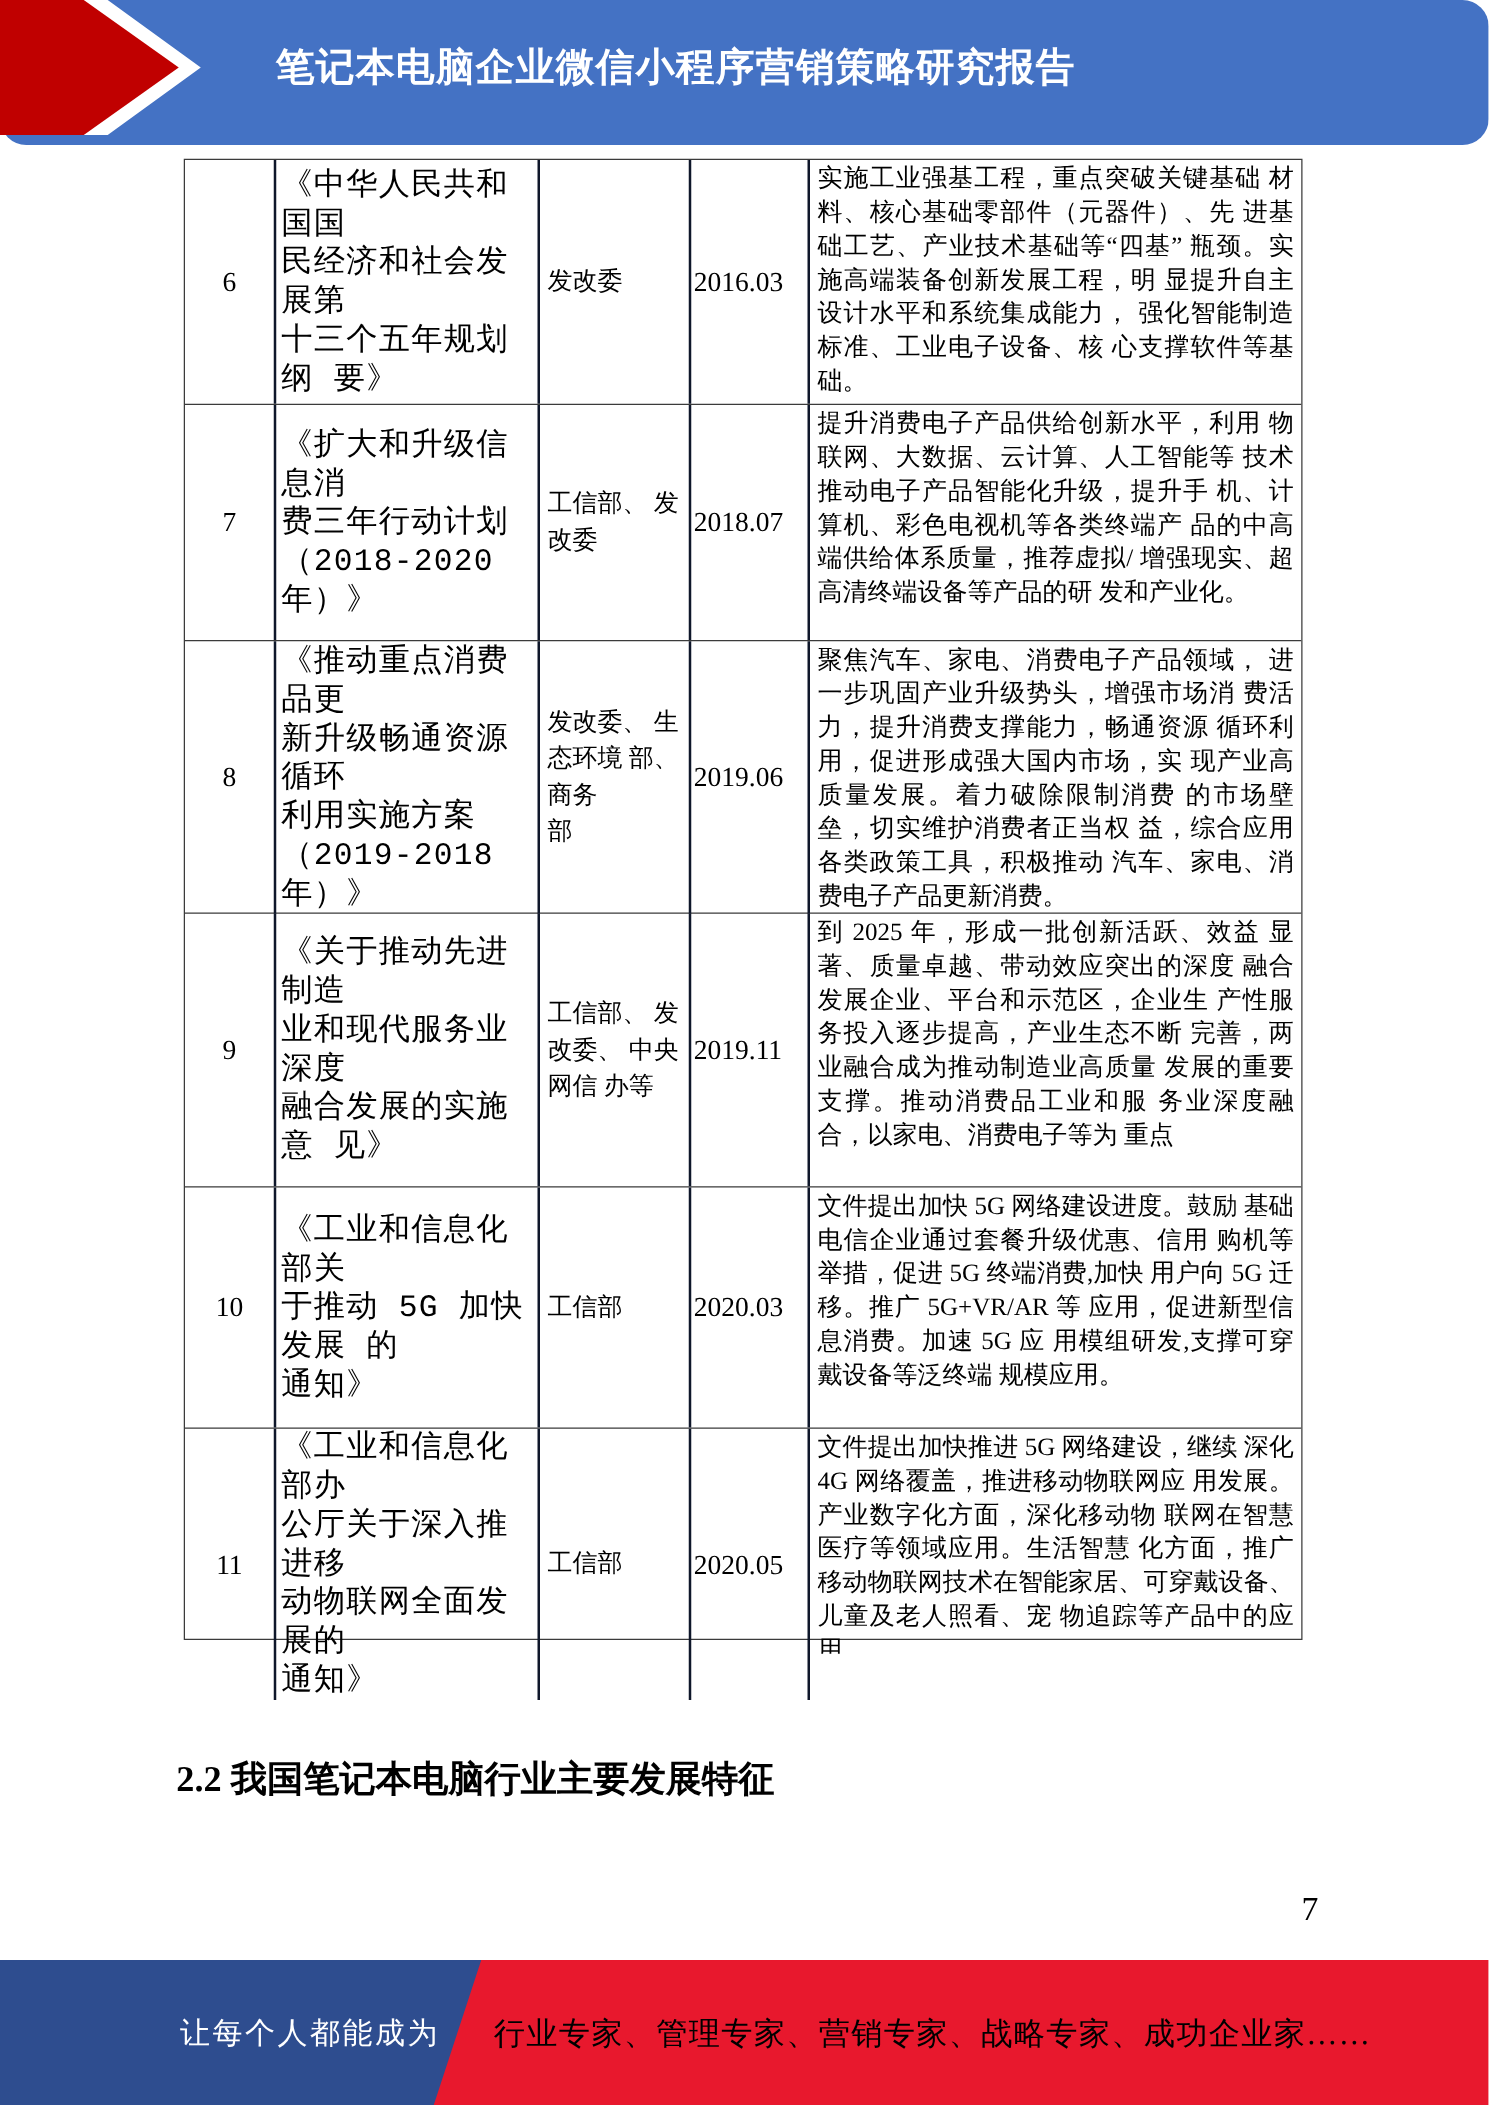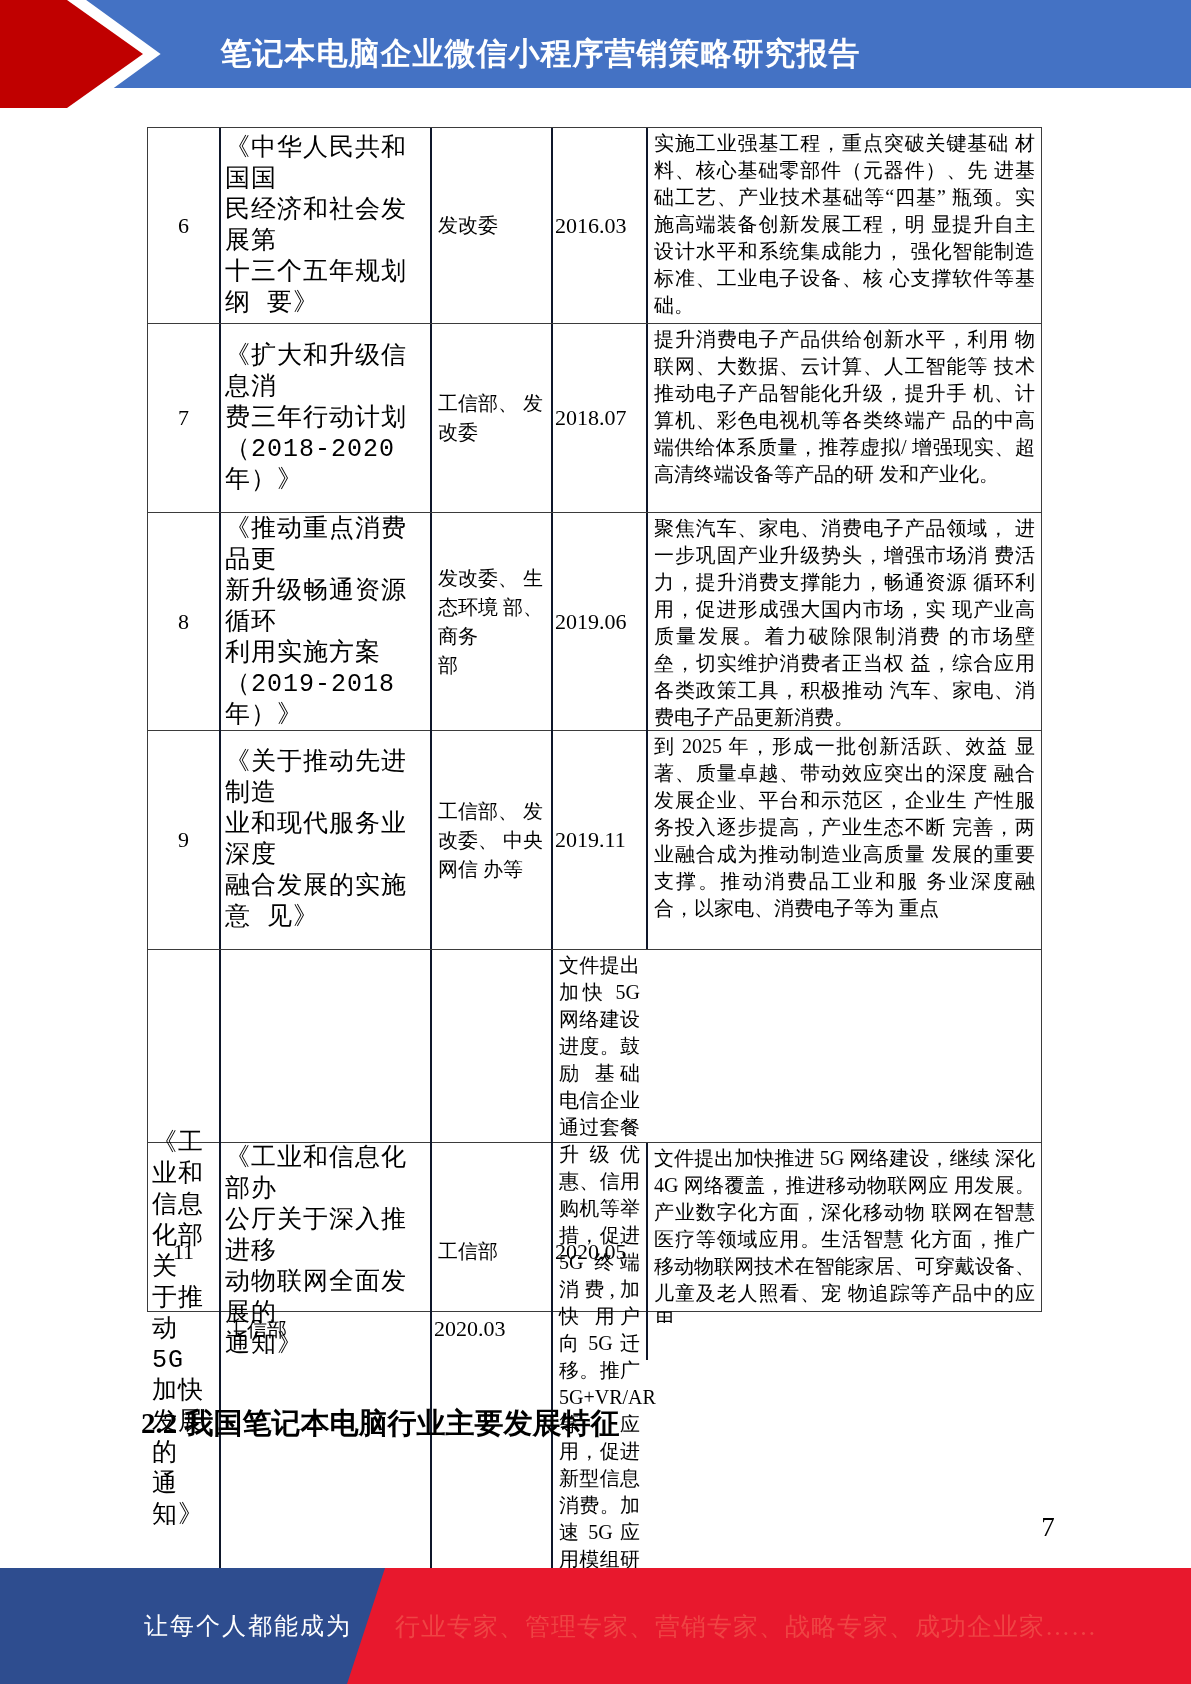--- a/index.html
+++ b/index.html
@@ -5,22 +5,23 @@
   * { margin:0; padding:0; box-sizing:border-box; }
   html,body { background:#ffffff; }
   .page {
     position:relative; width:1191px; height:1684px; margin:0 auto;
     background:#ffffff; overflow:hidden; color:#000;
     font-family:"Liberation Serif","DejaVu Serif",serif;
   }
 
   
   .banner {
-    position:absolute; left:0; top:0; width:1191px; height:88px;
+    position:absolute; left:0; top:0; width:1191px; height:116px;
     background:#4472C4;
+    border-radius:21px;
   }
   .banner-arrow { position:absolute; left:0; top:0; }
   .banner-title {
     position:absolute; left:0; right:110px; top:0; height:108px;
     display:flex; align-items:center; justify-content:center;
     color:#ffffff; font-family:"Liberation Sans","DejaVu Sans",sans-serif;
     font-weight:700; font-size:31px; letter-spacing:1px;
   }
 
   
@@ -81,21 +82,21 @@
     clip-path:polygon(0 0, 385px 0, 347px 116px, 0 116px);
   }
   .footer-left-text {
     position:absolute; left:143px; top:0; height:116px; width:210px;
     display:flex; align-items:center; justify-content:center;
     color:#fff; font-size:24px; letter-spacing:2px;
   }
   .footer-right-text {
     position:absolute; left:395px; top:0; height:116px; right:60px;
     display:flex; align-items:center;
-    color:#ef4444; font-size:25px; letter-spacing:1px;
+    color:#000000; font-size:25px; letter-spacing:1px;
   }
 </style>
 </head>
 <body>
 
 <div class="page">
 
   <div class="banner">
     <svg class="banner-arrow" width="170" height="108" viewBox="0 0 170 108">
       <path d="M67,-4 L147,54 L67,112" fill="none" stroke="#ffffff" stroke-width="16"></path>
@@ -163,20 +164,21 @@
       <div class="td c-dept">
           <span>工信部、 发
 改委、 中央
 网信 办等</span>
         </div>
       <div class="td c-date">2019.11</div>
       <div class="td c-desc">到 2025 年，形成一批创新活跃、效益 显著、质量卓越、带动效应突出的深度 融合发展企业、平台和示范区，企业生 产性服务投入逐步提高，产业生态不断 完善，两业融合成为推动制造业高质量 发展的重要支撑。推动消费品工业和服 务业深度融合，以家电、消费电子等为 重点</div>
     </div>
 
     <div class="trow h4">
+      <div class="td c-num">10</div>
       <div class="td c-name">
           <span>《工业和信息化部关
 于推动 5G 加快发展 的
 通知》</span>
         </div>
       <div class="td c-dept">
           <span>工信部</span>
         </div>
       <div class="td c-date">2020.03</div>
       <div class="td c-desc">文件提出加快 5G 网络建设进度。鼓励 基础电信企业通过套餐升级优惠、信用 购机等举措，促进 5G 终端消费,加快 用户向 5G 迁移。推广 5G+VR/AR 等 应用，促进新型信息消费。加速 5G 应 用模组研发,支撑可穿戴设备等泛终端 规模应用。</div>

